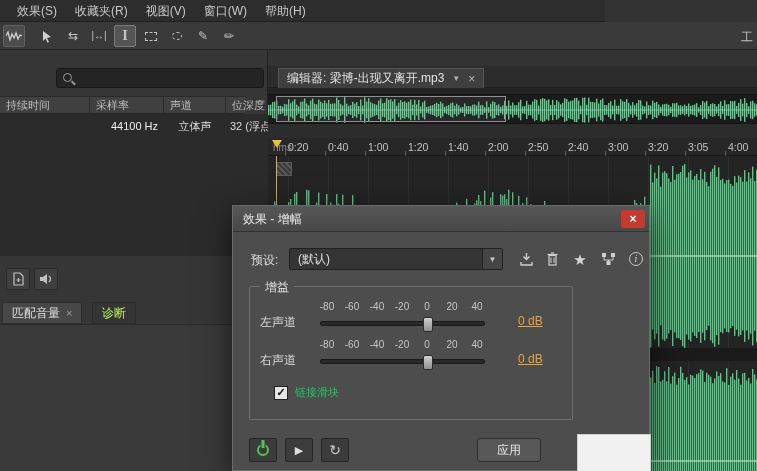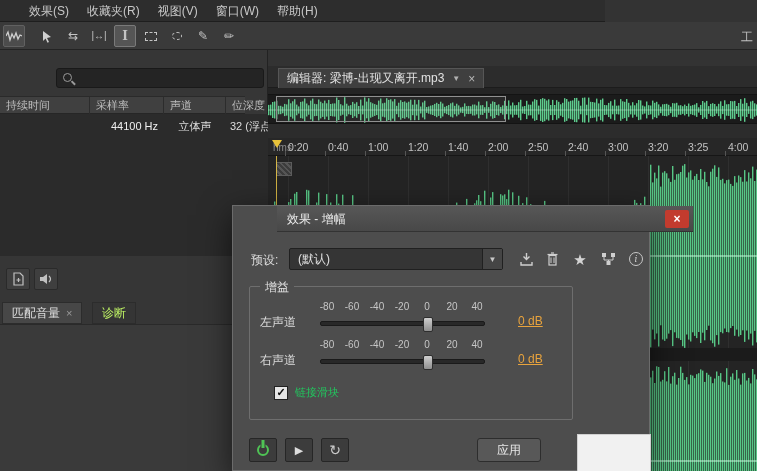--- a/index.html
+++ b/index.html
@@ -1,20 +1,20 @@
 <!DOCTYPE html>
 <html><head>
 <meta charset="utf-8">
 <style>
   html,body{margin:0;padding:0;background:#1a1a1a;}
   .app{position:relative;width:757px;height:471px;background:#333;font-family:"Liberation Sans",sans-serif;font-size:12px;color:#ccc;overflow:hidden;}
   .app *{box-sizing:border-box;}
 
   
-  .menubar{position:absolute;left:0;top:0;width:605px;height:22px;background:#2d2d2d;border-bottom:1px solid #1e1e1e;display:flex;align-items:center;padding-left:20px;}
+  .menubar{position:absolute;left:0;top:0;width:605px;height:22px;background:#2d2d2d;border-bottom:1px solid #1e1e1e;display:flex;align-items:center;padding-left:8px;}
   .menu-item{padding:0 9px;line-height:22px;color:#c8c8c8;font-size:12px;cursor:default;white-space:nowrap;}
 
   
   .toolbar{position:absolute;left:0;top:22px;width:757px;height:28px;background:#3a3a3a;border-bottom:1px solid #232323;}
   .tbtn{position:absolute;top:3px;width:22px;height:22px;display:flex;align-items:center;justify-content:center;color:#c4c4c4;border:1px solid transparent;border-radius:2px;}
   .tbtn.wavebtn{left:3px;background:#4c4c4c;border-color:#616161;}
   .tbtn.active{background:#555;border-color:#7a7a7a;}
   .tglyph{font-size:12px;line-height:1;}
   .serif{font-family:"DejaVu Serif",serif;font-weight:bold;}
   .marquee-shape{width:12px;height:9px;border:1px dashed #c4c4c4;}
@@ -52,21 +52,21 @@
   .hms{position:absolute;left:5px;top:4px;font-size:10px;color:#8c8c8c;}
   .tick{position:absolute;top:3px;font-size:10.5px;color:#c2c2c2;white-space:nowrap;}
   .tick::before{content:"";position:absolute;left:-3px;top:10px;width:1px;height:6px;background:#555;}
   .wavearea{position:absolute;left:0;top:90px;width:489px;height:331px;background:#242424;overflow:hidden;}
   .hatch{position:absolute;left:8px;top:6px;width:16px;height:14px;border:1px solid #5c5c5c;background:repeating-linear-gradient(45deg,#3c3c3c 0 2px,#565656 2px 4px);}
   .playhead-tri{position:absolute;left:4px;top:74px;width:0;height:0;border-left:5px solid transparent;border-right:5px solid transparent;border-top:8px solid #e8c23a;z-index:2;}
   .playhead-line{position:absolute;left:8px;top:90px;width:1px;height:331px;background:rgba(235,200,70,0.85);z-index:2;}
 
   
   .dialog{position:absolute;left:232px;top:205px;width:418px;height:266px;background:#4d4d4d;border:1px solid #6b6b6b;box-shadow:0 10px 30px rgba(0,0,0,0.6);z-index:10;}
-  .dlg-title{position:absolute;left:0;top:0;width:100%;height:26px;background:linear-gradient(#575757,#484848);border-bottom:1px solid #333;margin-left:44px;}
+  .dlg-title{position:absolute;left:0;top:0;width:100%;height:26px;background:linear-gradient(#575757,#484848);border-bottom:1px solid #333;}
   .dlg-title-text{position:absolute;left:10px;top:0;line-height:26px;color:#ececec;font-size:12px;}
   .dlg-close{position:absolute;right:4px;top:4px;width:24px;height:18px;background:#c23b2e;border-radius:2px;color:#fff;display:flex;align-items:center;justify-content:center;font-size:12px;font-weight:bold;}
   .dlbl{position:absolute;font-size:12px;color:#dcdcdc;}
   .combo{position:absolute;left:56px;top:42px;width:214px;height:22px;background:#353535;border:1px solid #202020;border-radius:2px;}
   .combo-text{position:absolute;left:8px;top:0;line-height:20px;font-size:12px;color:#e0e0e0;}
   .combo-arrow{position:absolute;right:0;top:0;width:20px;height:100%;background:#454545;border-left:1px solid #202020;display:flex;align-items:center;justify-content:center;font-size:8px;color:#c8c8c8;}
   .dico{position:absolute;top:42px;width:22px;height:22px;display:flex;align-items:center;justify-content:center;color:#cfcfcf;}
   .starg{font-size:15px;color:#d4d4d4;line-height:1;}
   .infoc{width:14px;height:14px;border:1.5px solid #c8c8c8;border-radius:50%;display:flex;align-items:center;justify-content:center;font-size:9px;font-style:italic;font-family:"DejaVu Serif",serif;}
   .group{position:absolute;left:16px;top:80px;width:324px;height:134px;border:1px solid #6e6e6e;border-radius:2px;}
@@ -445,21 +445,21 @@
       <span class="tick" style="left:20px">0:20</span>
       <span class="tick" style="left:60px">0:40</span>
       <span class="tick" style="left:100px">1:00</span>
       <span class="tick" style="left:140px">1:20</span>
       <span class="tick" style="left:180px">1:40</span>
       <span class="tick" style="left:220px">2:00</span>
       <span class="tick" style="left:260px">2:50</span>
       <span class="tick" style="left:300px">2:40</span>
       <span class="tick" style="left:340px">3:00</span>
       <span class="tick" style="left:380px">3:20</span>
-      <span class="tick" style="left:420px">3:25</span>
+      <span class="tick" style="left:420px">3:05</span>
       <span class="tick" style="left:460px">4:00</span>
     </div>
 
     <div class="wavearea">
       <svg id="wave-main" width="489" height="331">
           <rect x="20" y="0" width="1" height="331" fill="rgba(255,255,255,0.05)"></rect>
           <rect x="60" y="0" width="1" height="331" fill="rgba(255,255,255,0.05)"></rect>
           <rect x="100" y="0" width="1" height="331" fill="rgba(255,255,255,0.05)"></rect>
           <rect x="140" y="0" width="1" height="331" fill="rgba(255,255,255,0.05)"></rect>
           <rect x="180" y="0" width="1" height="331" fill="rgba(255,255,255,0.05)"></rect>

